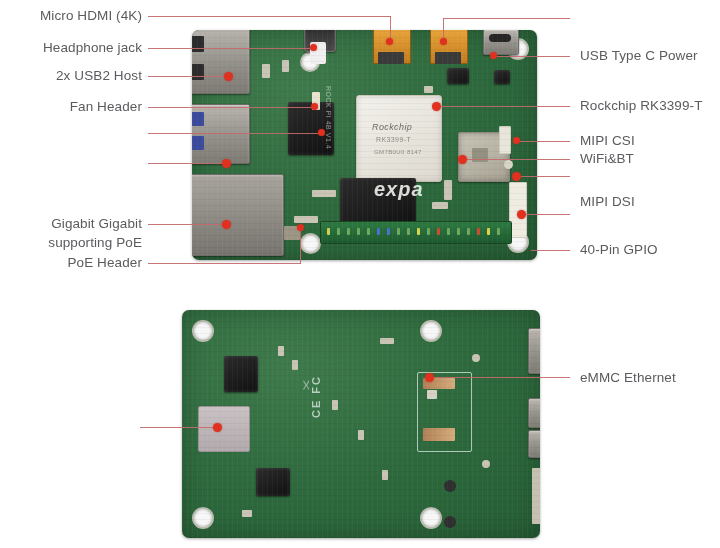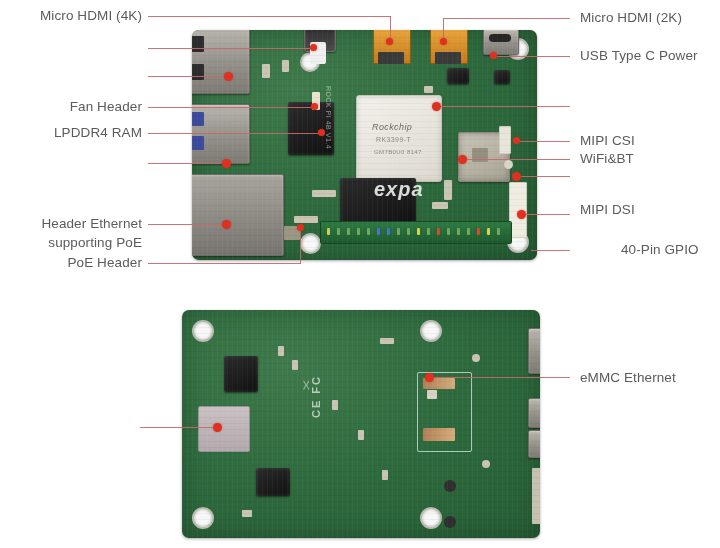--- a/index.html
+++ b/index.html
@@ -298,32 +298,33 @@
 
   <div class="leader" style="left:517px; top:176px; width:53px;"></div>
   <div class="dot" style="left:512px; top:172px;"></div>
 
   <div class="leader" style="left:522px; top:214px; width:48px;"></div>
   <div class="dot" style="left:517px; top:210px;"></div>
 
   <div class="leader" style="left:531px; top:250px; width:39px;"></div>
 
   <div class="label right-align" style="left:0;  top:6px;   width:142px;">Micro HDMI (4K)</div>
+  <div class="label right-align" style="left:0;  top:38px;  width:142px;">Headphone jack</div>
+  <div class="label right-align" style="left:0;  top:66px;  width:142px;">2x USB2 Host</div>
   <div class="label right-align" style="left:0;  top:97px;  width:142px;">Fan Header</div>
-  <div class="label right-align" style="left:0;  top:123px; width:142px;">LPDDR4 RAM</div>
-  <div class="label right-align" style="left:0; top:214px; width:142px;">Header Ethernet</div>
+  <div class="label right-align" style="left:0; top:214px; width:142px;">Gigabit Gigabit</div>
   <div class="label right-align" style="left:0;  top:253px; width:142px;">PoE Header</div>
   <div class="label right-align" style="left:0; top:233px; width:142px;">supporting PoE</div>
 
-  <div class="label left-align" style="left:580px; top:8px;">Micro HDMI (2K)</div>
   <div class="label left-align" style="left:580px; top:46px;">USB Type C Power</div>
+  <div class="label left-align" style="left:580px; top:96px;">Rockchip RK3399-T</div>
   <div class="label left-align" style="left:580px; top:131px;">MIPI CSI</div>
   <div class="label left-align" style="left:580px; top:149px;">WiFi&amp;BT</div>
-  <div class="label left-align" style="left:580px; top:200px;text-align:center;">MIPI DSI</div>
-  <div class="label left-align" style="left:580px; top:240px;margin-left:41px;">40-Pin GPIO</div>
+  <div class="label left-align" style="left:580px; top:192px;text-align:center;">MIPI DSI</div>
+  <div class="label left-align" style="left:580px; top:240px;">40-Pin GPIO</div>
 
   <div class="board" style="left:182px; top:310px; width:358px; height:228px;">
 
     <div class="hole" style="left:10px; top:10px; width:18px; height:18px;"></div>
     <div class="hole" style="left:10px; bottom:9px; width:18px; height:18px;"></div>
     <div class="hole" style="left:238px; top:10px; width:18px; height:18px;"></div>
     <div class="hole" style="left:238px; bottom:9px; width:18px; height:18px;"></div>
 
     <div class="pad" style="left:16px; top:96px; width:50px; height:44px; background:linear-gradient(180deg,#c9c1c4,#b2a9ac); border:1px solid #9a9194; border-radius:2px;"></div>
 

